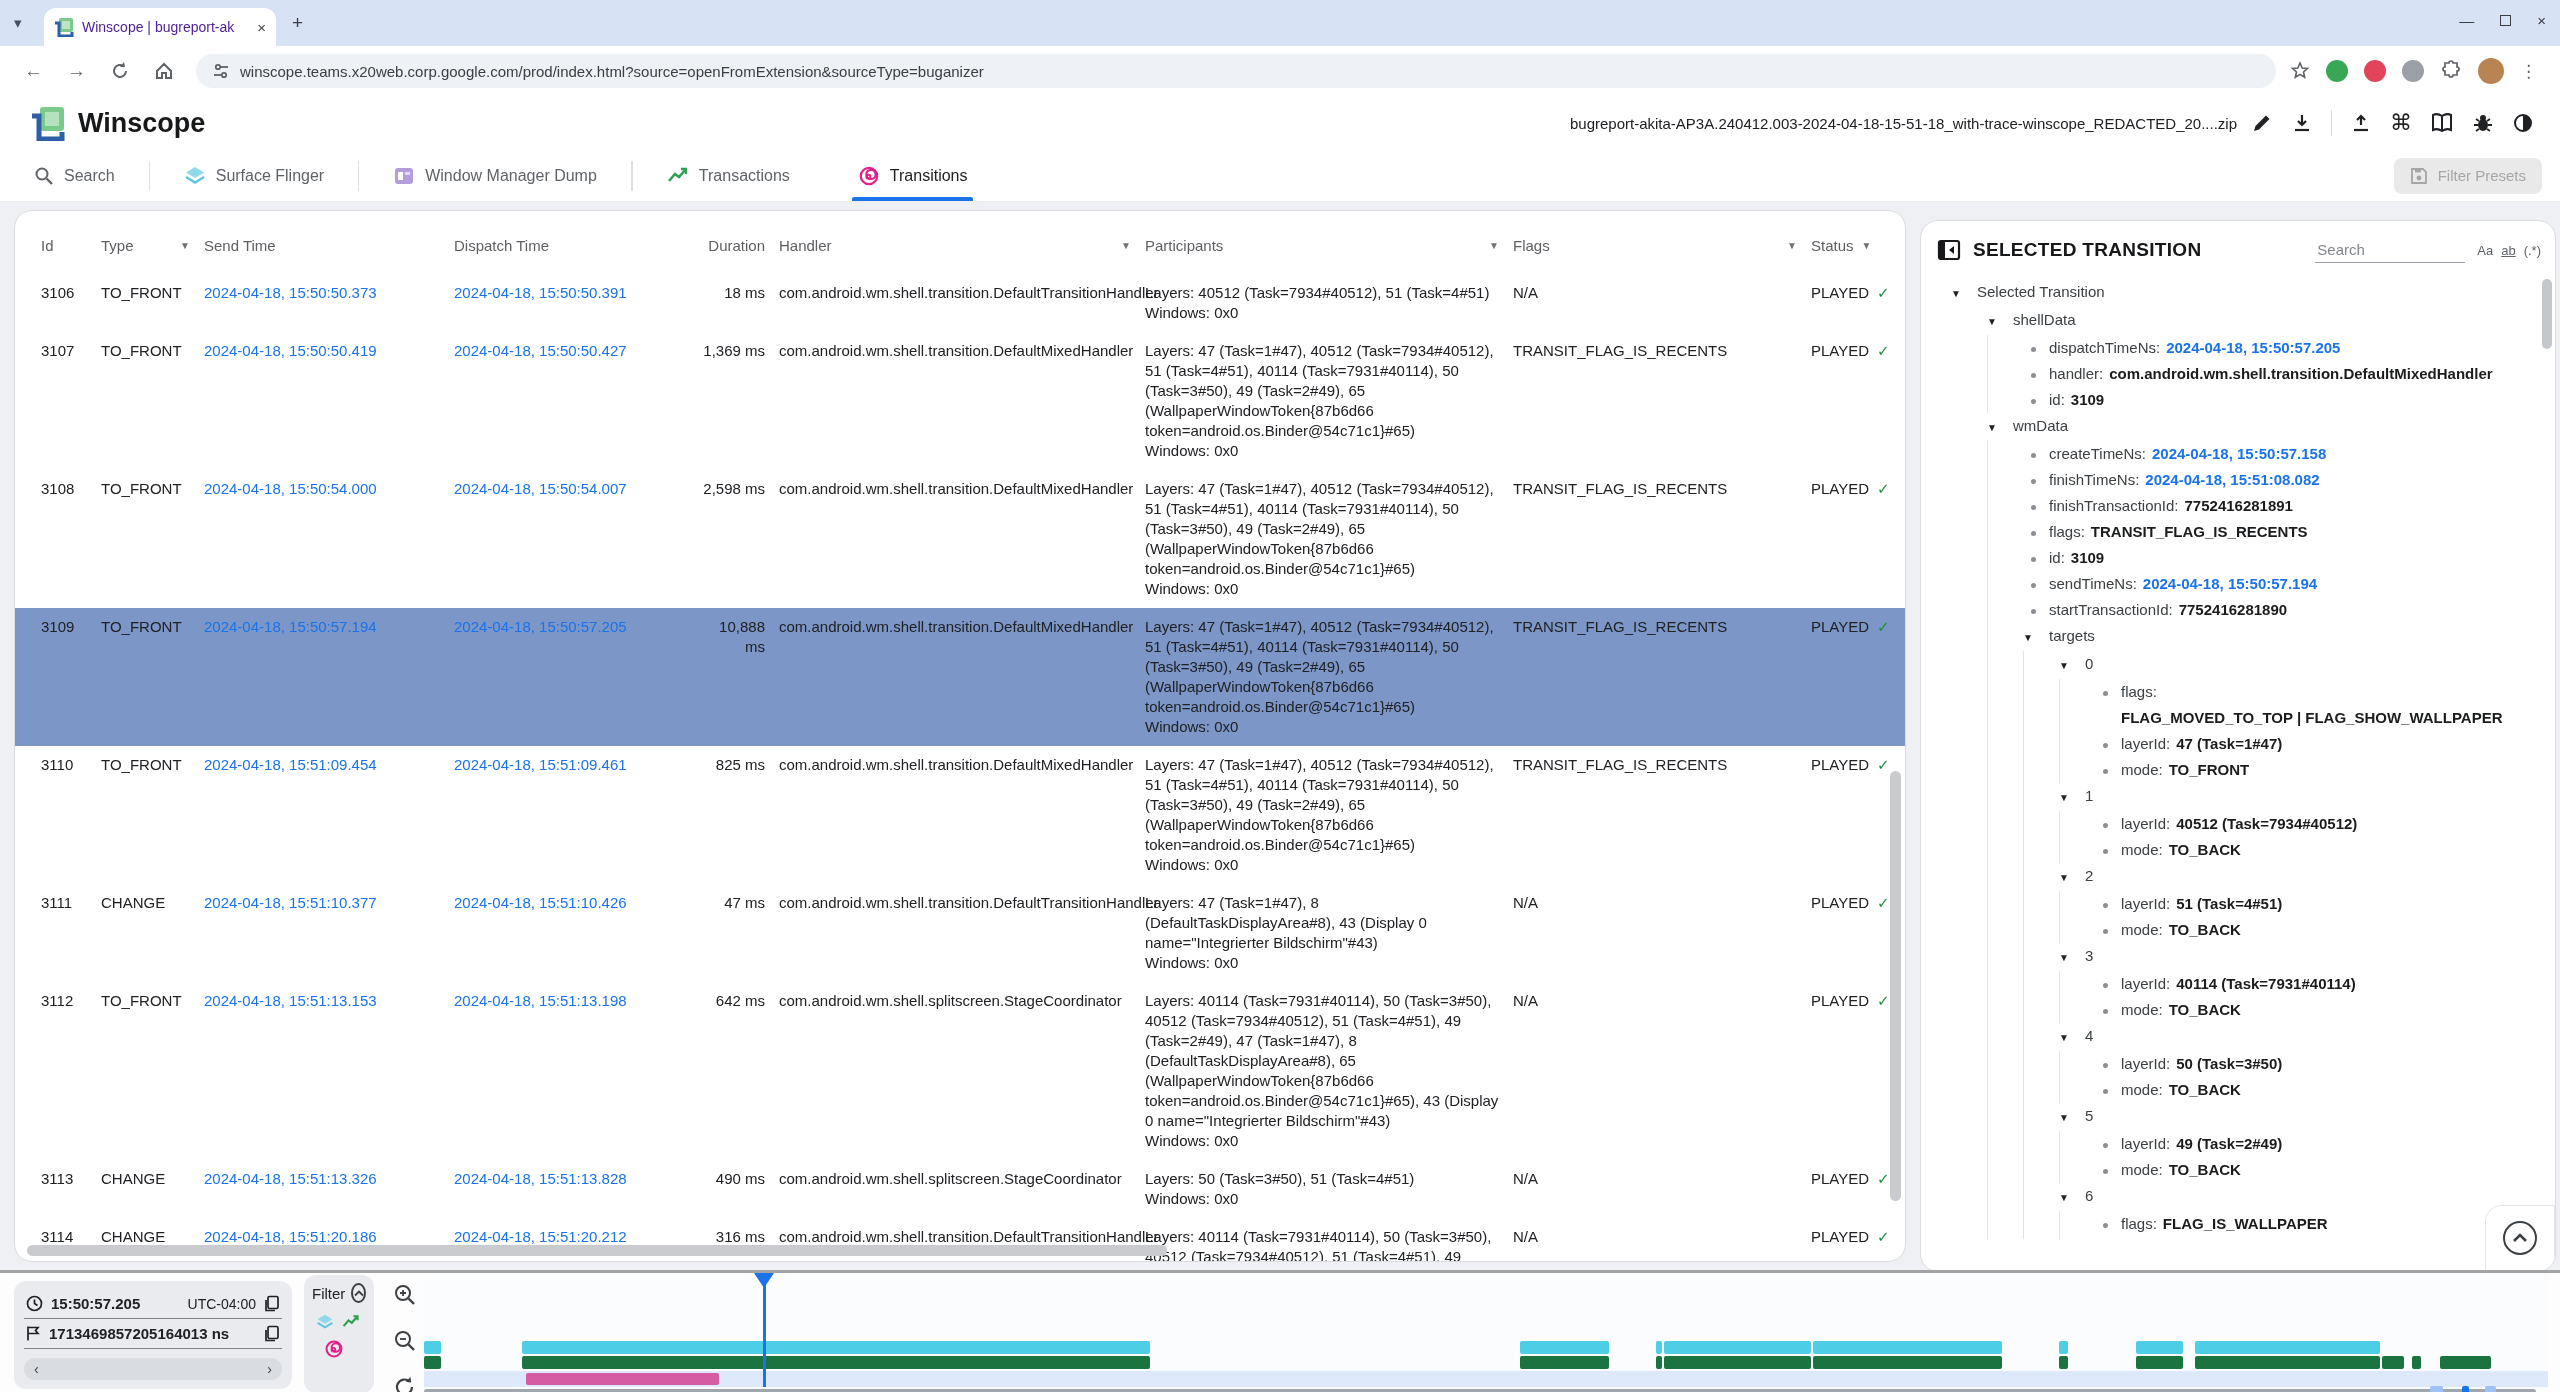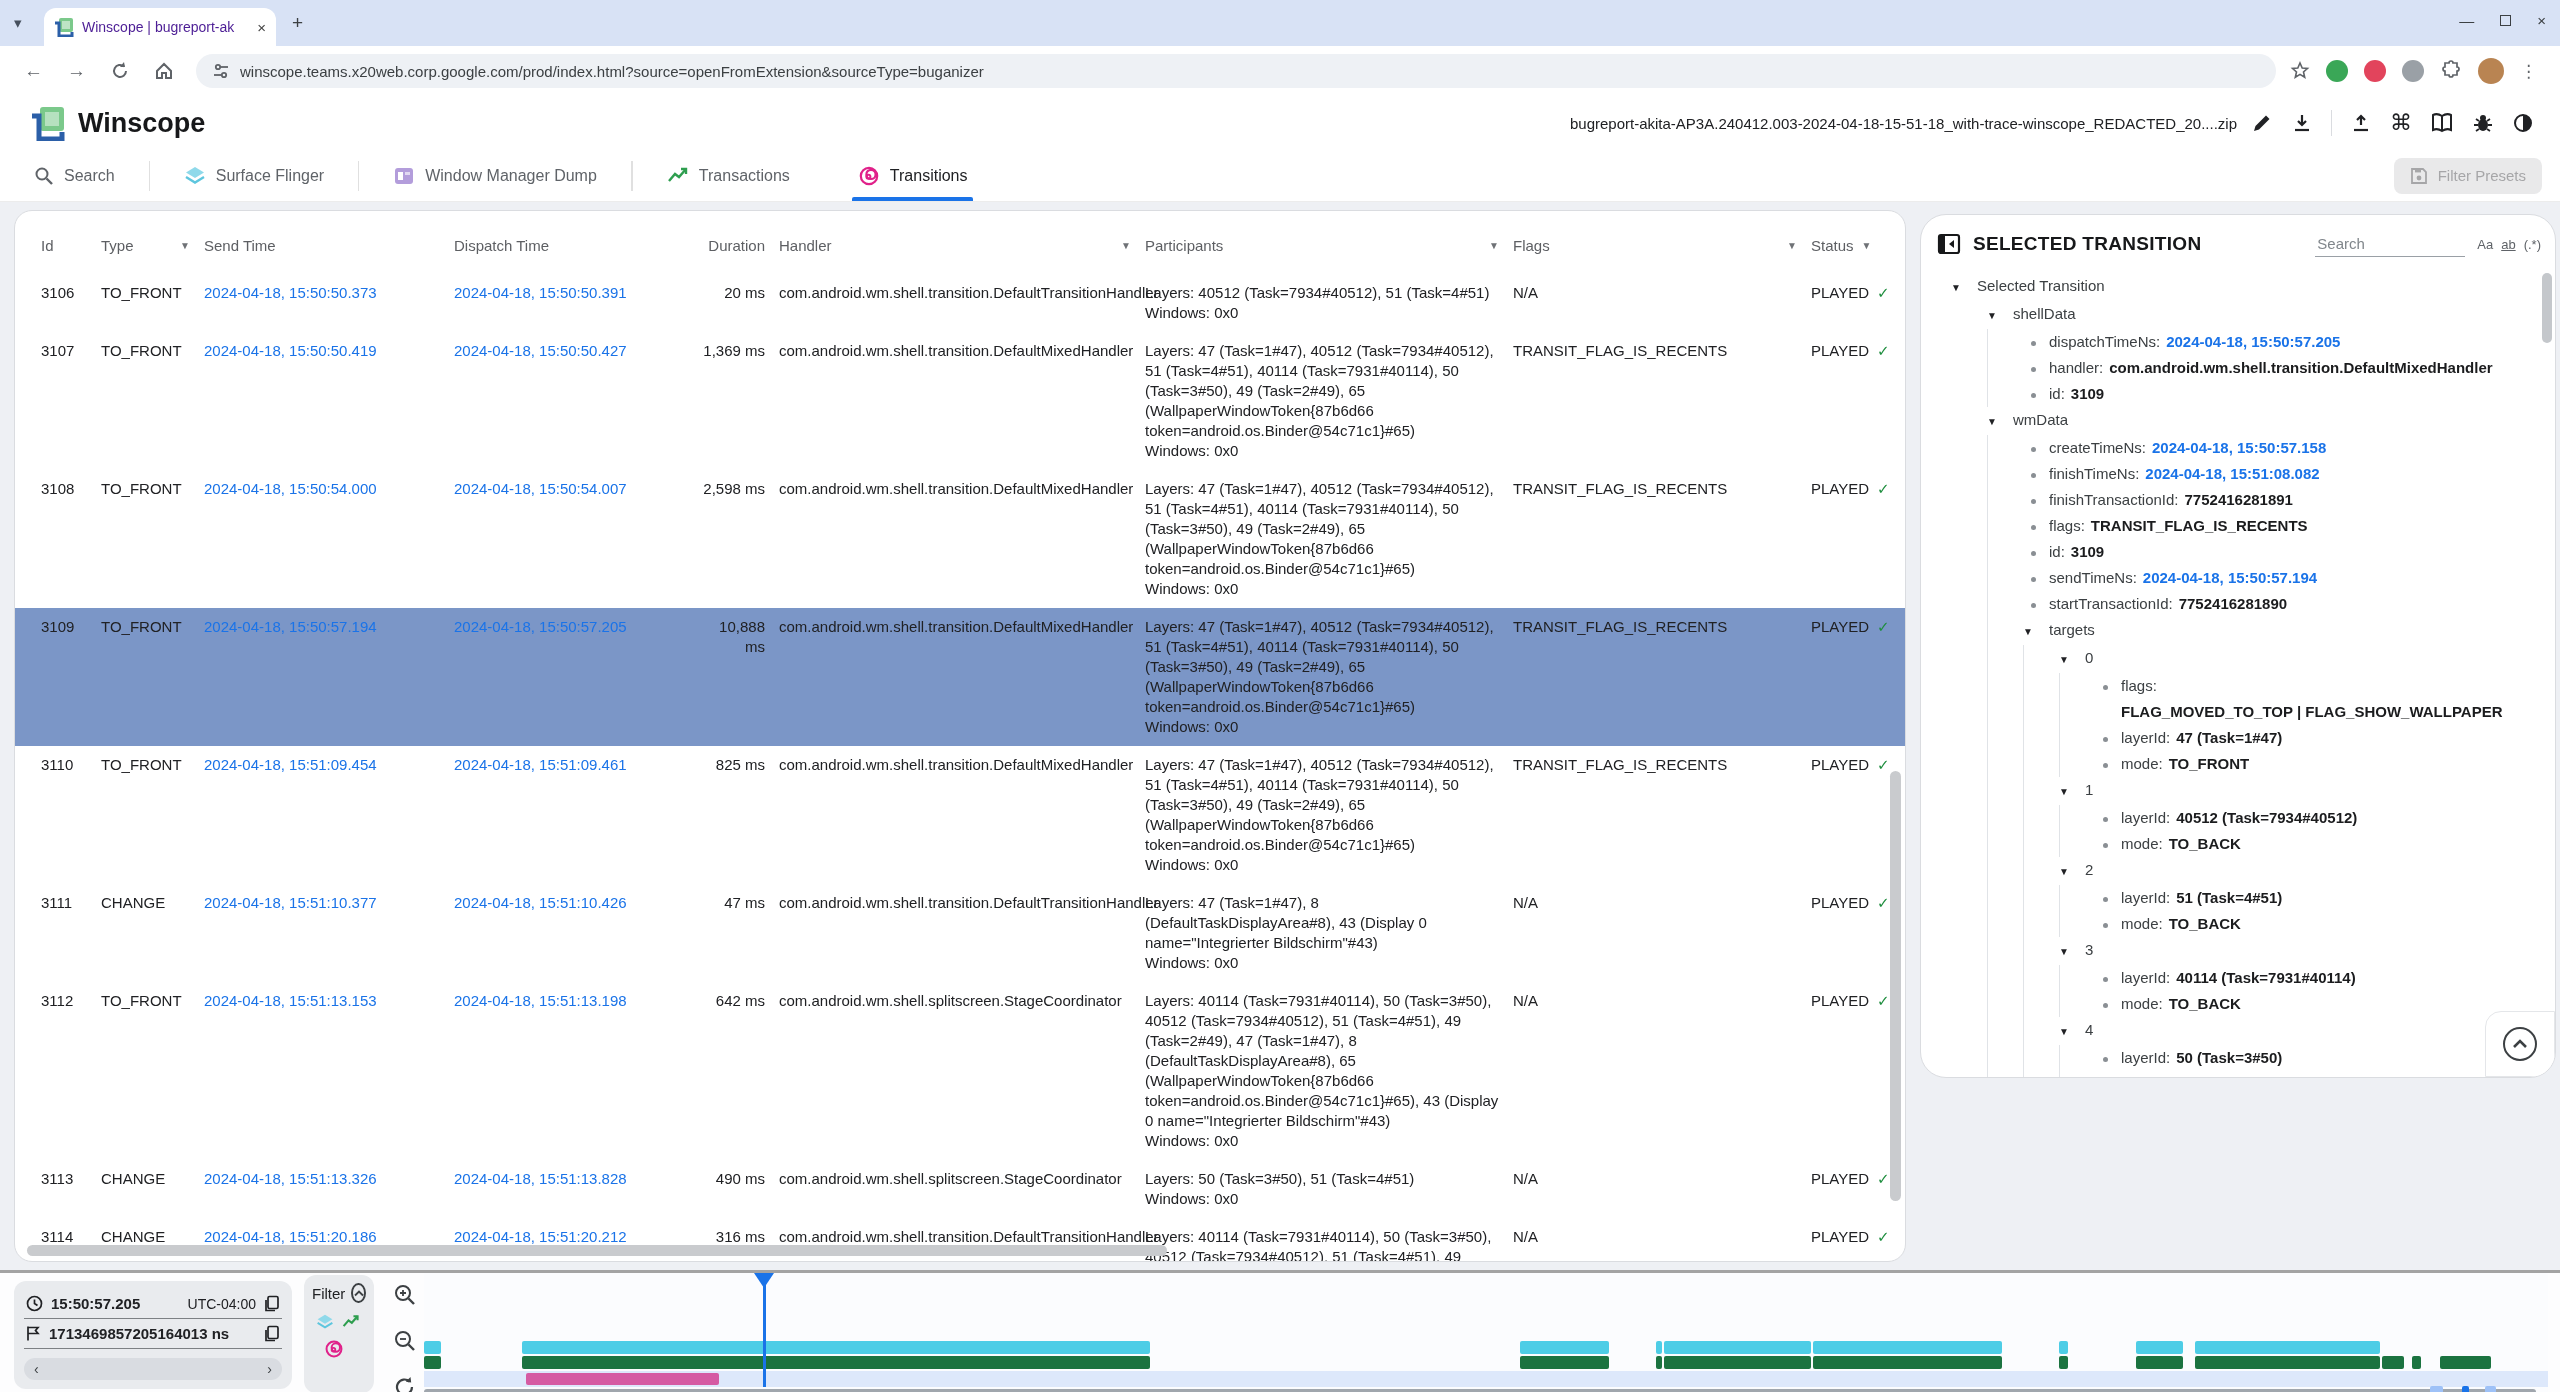--- a/index.html
+++ b/index.html
@@ -60,21 +60,21 @@
   .cell { padding-right:14px; line-height:20px; }
   .c-id{width:60px;} .c-type{width:103px;} .c-send{width:250px;} .c-dispatch{width:247px;}
   .c-dur{width:78px; text-align:right;} .c-handler{width:366px;} .c-parts{width:368px;}
   .c-flags{width:298px;} .c-status{width:80px;}
   .tlink { color:#1a73e8; }
   .check { color:#1e8e3e; font-weight:bold; margin-left:8px; }
   .vscroll { position:absolute; right:4px; top:560px; width:11px; height:430px; background:#c9cbce; border-radius:6px; }
   .hscroll { position:absolute; left:12px; bottom:5px; height:11px; width:1140px; background:#c9cbce; border-radius:6px; }
 
   
-  .detailscard { position:absolute; left:1920px; top:12px; width:636px; height:864px; background:#fff; border:1px solid #dadce0; border-radius:26px; overflow:hidden; }
+  .detailscard { position:absolute; left:1920px; top:18px; width:636px; height:1052px; background:#fff; border:1px solid #dadce0; border-radius:18px; overflow:hidden; }
   .dhead { display:flex; align-items:center; padding:16px 14px 10px 16px; }
   .dtitle { font-size:19px; font-weight:bold; color:#17181a; margin-left:12px; letter-spacing:.3px; white-space:nowrap; }
   .dsearch { margin-left:auto; width:150px; border:none; border-bottom:1px solid #9aa0a6; font-size:15px; padding:4px 2px; color:#202124; background:transparent; outline:none; font-family:inherit; }
   .dsearch::placeholder { color:#80868b; }
   .dtools { display:flex; gap:8px; margin-left:12px; font-size:13px; color:#5f6368; align-items:center; }
   .dtools .u { text-decoration:underline; }
   .dtree { position:relative; padding:6px 0 0 0; height:966px; overflow:hidden; }
   .tnode { display:flex; align-items:flex-start; min-height:26px; line-height:26px; font-size:15px; color:#202124; }
   .guide { width:36px; align-self:stretch; border-left:1px solid #e0e3e7; margin-left:0; flex:none; }
   .guide.first { margin-left:30px; border-left:none; }
@@ -301,21 +301,21 @@
             <span>Status</span>
             <span class="flt">▼</span>
           </div>
         </div>
       <div class="tbody">
           <div class="trow">
             <div class="cell c-id">3106</div>
             <div class="cell c-type">TO_FRONT</div>
             <div class="cell c-send"><span class="tlink">2024-04-18, 15:50:50.373</span></div>
             <div class="cell c-dispatch"><span class="tlink">2024-04-18, 15:50:50.391</span></div>
-            <div class="cell c-dur">20 ms</div>
+            <div class="cell c-dur">18 ms</div>
             <div class="cell c-handler">com.android.wm.shell.transition.DefaultTransitionHandler</div>
             <div class="cell c-parts">
               <div>Layers: 40512 (Task=7934#40512), 51 (Task=4#51)</div>
               <div>Windows: 0x0</div>
             </div>
             <div class="cell c-flags">N/A</div>
             <div class="cell c-status"><span>PLAYED</span><span class="check">✓</span></div>
           </div>
           <div class="trow">
             <div class="cell c-id">3107</div>

